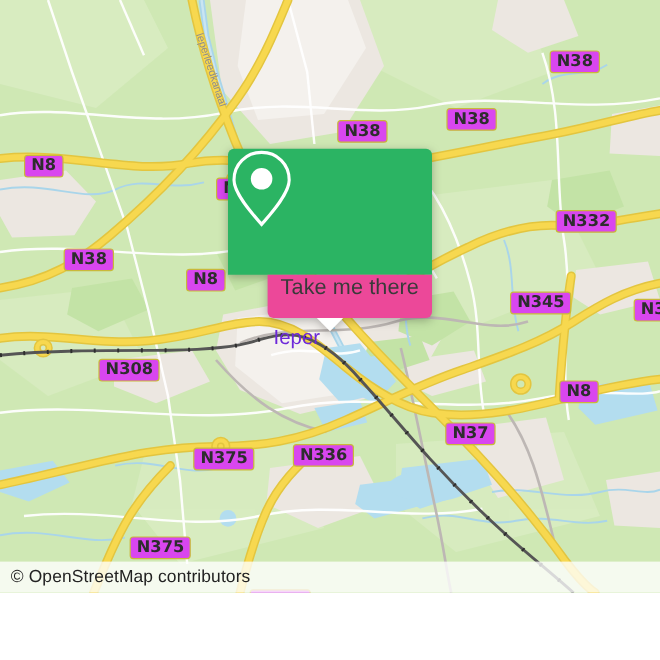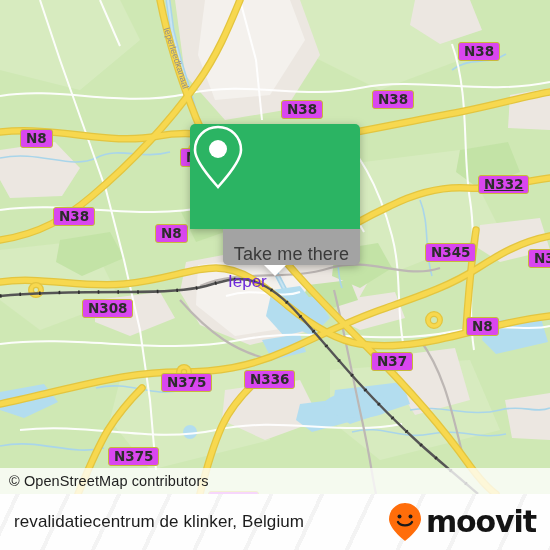--- a/index.html
+++ b/index.html
@@ -30,22 +30,22 @@
       font-size:17px;color:#1c1c1c;letter-spacing:.1px;}
   #brand{position:absolute;right:14px;top:0;height:56px;display:flex;align-items:center;gap:4px;}
   #brand .wordmark{font-size:30px;font-weight:bold;color:#141414;letter-spacing:-1.1px;
       line-height:1;font-family:"DejaVu Sans",sans-serif;}
 
   
   #popup{position:absolute;left:190px;top:124px;width:170px;
       filter:drop-shadow(0 2px 4px rgba(0,0,0,.28));}
   #popup .body{background:#2bb463;height:105px;border-radius:5px 5px 0 0;
       display:flex;align-items:center;justify-content:center;}
-  #popup .foot{background:#a3a3a3;height:36px;border-radius:0 0 5px 5px;
-      display:flex;align-items:flex-end;justify-content:center;margin-left:33px;}
+  #popup .foot{background:#ec4899;height:36px;border-radius:0 0 5px 5px;
+      display:flex;align-items:flex-start;justify-content:center;margin-left:33px;}
   #popup .foot span{font-size:18px;color:#3a3a3a;letter-spacing:.1px;}
   #popup .tail{position:absolute;left:50%;top:141px;margin-left:-11px;
       width:0;height:0;border-left:11px solid transparent;border-right:11px solid transparent;
       border-top:11px solid #fff;}
 
   
   .shield{position:absolute;background:#d946ef;border:1.6px solid #c9b93a;
       border-radius:3px;color:#2d2d2d;font-size:13.5px;font-weight:bold;
       padding:1px 5px 2px 5px;line-height:14px;white-space:nowrap;
       font-family:"DejaVu Sans",sans-serif;}
@@ -207,21 +207,21 @@
 
     <div class="streetlbl" style="left:171px;top:26px;transform:rotate(72deg);">Ieperleedkanaal</div>
 
     <div class="place" style="left:228px;top:272px;">Ieper</div>
 
     <div class="shield" style="left:458px;top:42px;">N38</div>
     <div class="shield" style="left:372px;top:90px;">N38</div>
     <div class="shield" style="left:281px;top:100px;">N38</div>
     <div class="shield" style="left:20px;top:129px;">N8</div>
     <div class="shield" style="left:180px;top:148px;">N8</div>
-    <div class="shield" style="left:478px;top:175px;text-decoration:underline;">N332</div>
+    <div class="shield" style="left:463px;top:175px;">N332</div>
     <div class="shield" style="left:53px;top:207px;">N38</div>
     <div class="shield" style="left:155px;top:224px;">N8</div>
     <div class="shield" style="left:425px;top:243px;text-align:right;">N345</div>
     <div class="shield" style="left:528px;top:249px;">N37</div>
     <div class="shield" style="left:82px;top:299px;">N308</div>
     <div class="shield" style="left:466px;top:317px;">N8</div>
     <div class="shield" style="left:244px;top:370px;">N336</div>
     <div class="shield" style="left:161px;top:373px;">N375</div>
     <div class="shield" style="left:371px;top:352px;">N37</div>
     <div class="shield" style="left:108px;top:447px;">N375</div>
@@ -238,27 +238,14 @@
         <span>Take me there</span>
       </div>
       <div class="tail"></div>
     </div>
 
     <div id="osm-attrib">
       <span>© OpenStreetMap contributors</span>
     </div>
   </div>
 
-  <div id="footer">
-    <div class="stripes"></div>
-    <div id="caption">revalidatiecentrum de klinker, Belgium</div>
-    <div id="brand">
-      <svg width="34" height="40" viewBox="0 0 34 40">
-        <path d="M17 1 C8.2 1 1 8.2 1 17 C1 25.5 13 36 17 39 C21 36 33 25.5 33 17 C33 8.2 25.8 1 17 1 Z" fill="#ff6d0a"></path>
-        <circle cx="11.5" cy="14.5" r="2" fill="#1a1a1a"></circle>
-        <circle cx="22.5" cy="14.5" r="2" fill="#1a1a1a"></circle>
-        <path d="M10 20 C12.5 24.5 21.5 24.5 24 20" fill="none" stroke="#1a1a1a" stroke-width="2.4" stroke-linecap="round"></path>
-      </svg>
-      <span class="wordmark">moovit</span>
-    </div>
-  </div>
 
 </div>
 
 </body></html>

